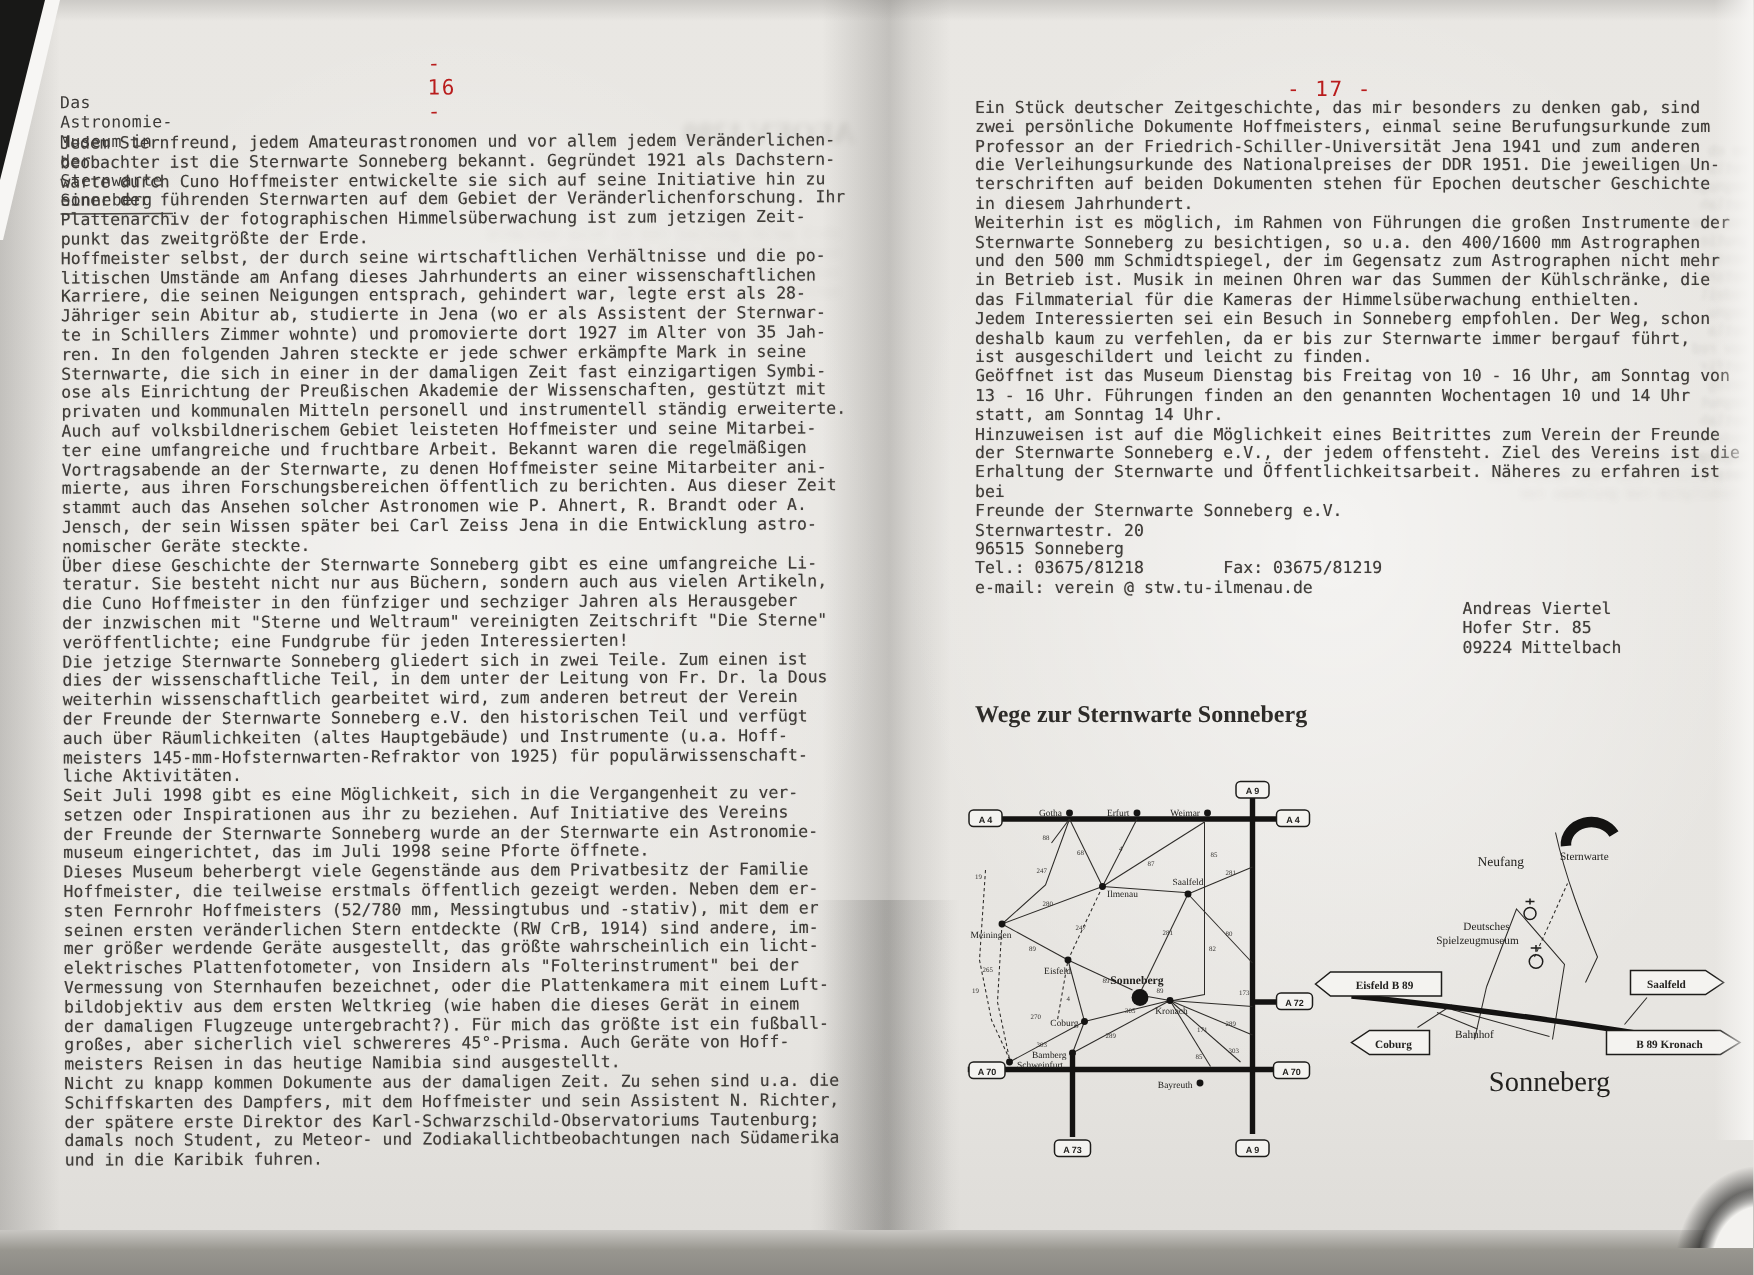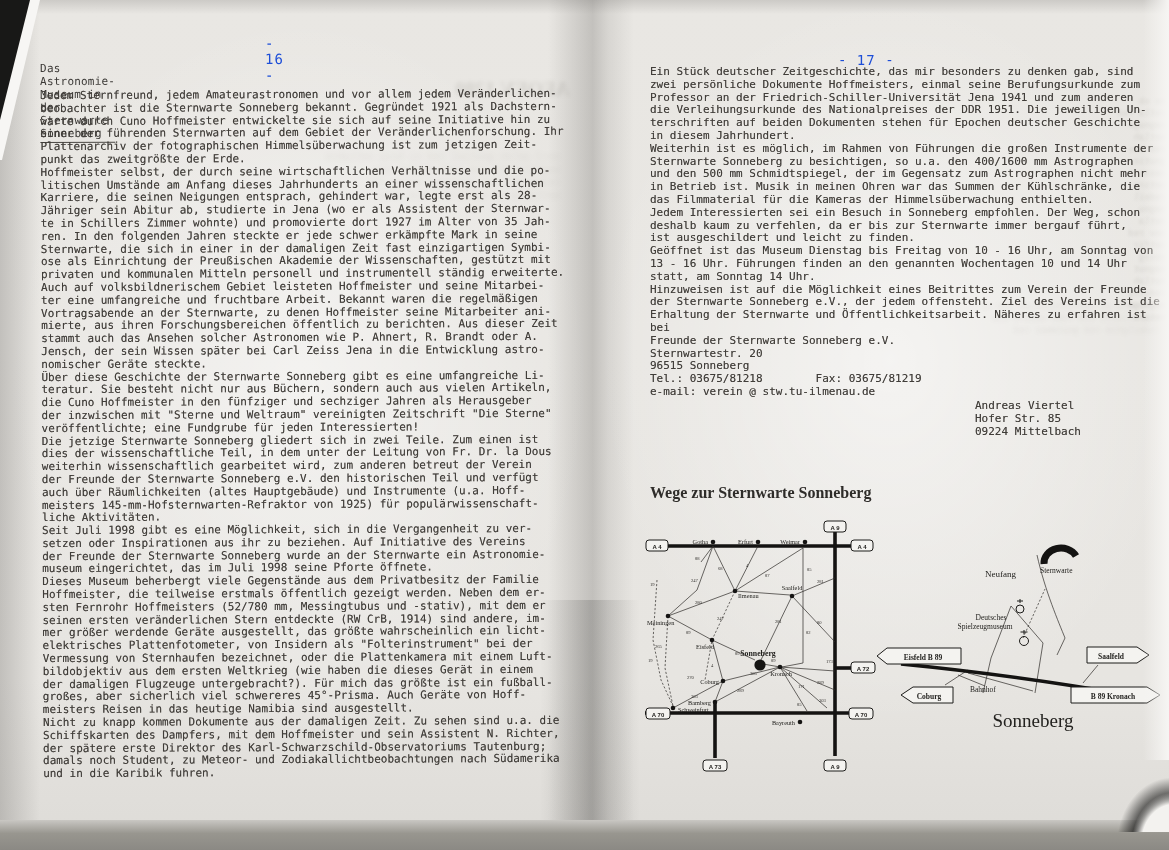--- a/index.html
+++ b/index.html
@@ -31,30 +31,30 @@
   .bottom-band{position:absolute;left:0;top:820px;width:1169px;height:30px;
     background:linear-gradient(180deg,#c9c7c3 0%,#98968f 45%,#8b8984 100%);}
   .curl{position:absolute;right:0;bottom:18px;width:70px;height:90px;
     background:radial-gradient(ellipse 90px 110px at 105% 115%, rgba(25,25,24,.9) 40%, rgba(25,25,24,0) 62%);}
   .curl-paper{position:absolute;right:0;bottom:18px;width:46px;height:60px;
     background:radial-gradient(ellipse 70px 86px at 110% 120%, #f3f2ef 46%, rgba(243,242,239,0) 60%);}
 
   .typew{color:#403d39;font-size:11px;line-height:12.8px;white-space:pre-wrap;
     text-shadow:0 0 .5px rgba(64,61,57,.55);}
   .page-left-content{position:absolute;left:0;top:0;transform:rotate(-0.25deg);transform-origin:60px 60px;}
-  .page-num{position:absolute;color:#1d4ed8;font-size:14px;letter-spacing:1px;}
+  .page-num{position:absolute;color:#b91c1c;font-size:14px;letter-spacing:1px;margin-left:20px;}
   #num16{left:265px;top:36px;}
   #num17{left:838px;top:52px;}
   .doc-title{position:absolute;left:40px;top:62px;font-size:11px;color:#3b3936;
     border-bottom:1px solid #4a4743;padding-bottom:1.5px;letter-spacing:.2px;}
   #p16-body{position:absolute;left:40px;top:90px;width:540px;}
   #p17-body{position:absolute;left:650px;top:66px;width:530px;}
   #signature{position:absolute;left:975px;top:400px;}
   #map-heading{position:absolute;left:650px;top:468px;
-    font-family:"Liberation Serif", serif;font-weight:bold;font-size:16px;color:#2e2c29;margin-top:16px;}
+    font-family:"Liberation Serif", serif;font-weight:bold;font-size:16px;color:#2e2c29;}
   #overview-map{position:absolute;left:645px;top:520px;}
   #detail-map{position:absolute;left:873px;top:543px;}
 
   svg text{fill:#23221f;}
   .city-label{font-family:"Liberation Serif", serif;font-size:6.3px;}
   .city-label-bold{font-family:"Liberation Serif", serif;font-size:7.8px;font-weight:bold;}
   .road-num{font-family:"Liberation Serif", serif;font-size:4.6px;fill:#33312e;}
   .sign-text{font-family:"Liberation Sans", sans-serif;font-size:6px;font-weight:bold;}
   .d-label{font-family:"Liberation Serif", serif;font-size:7.5px;}
   .d-label-big{font-family:"Liberation Serif", serif;font-size:9px;}

